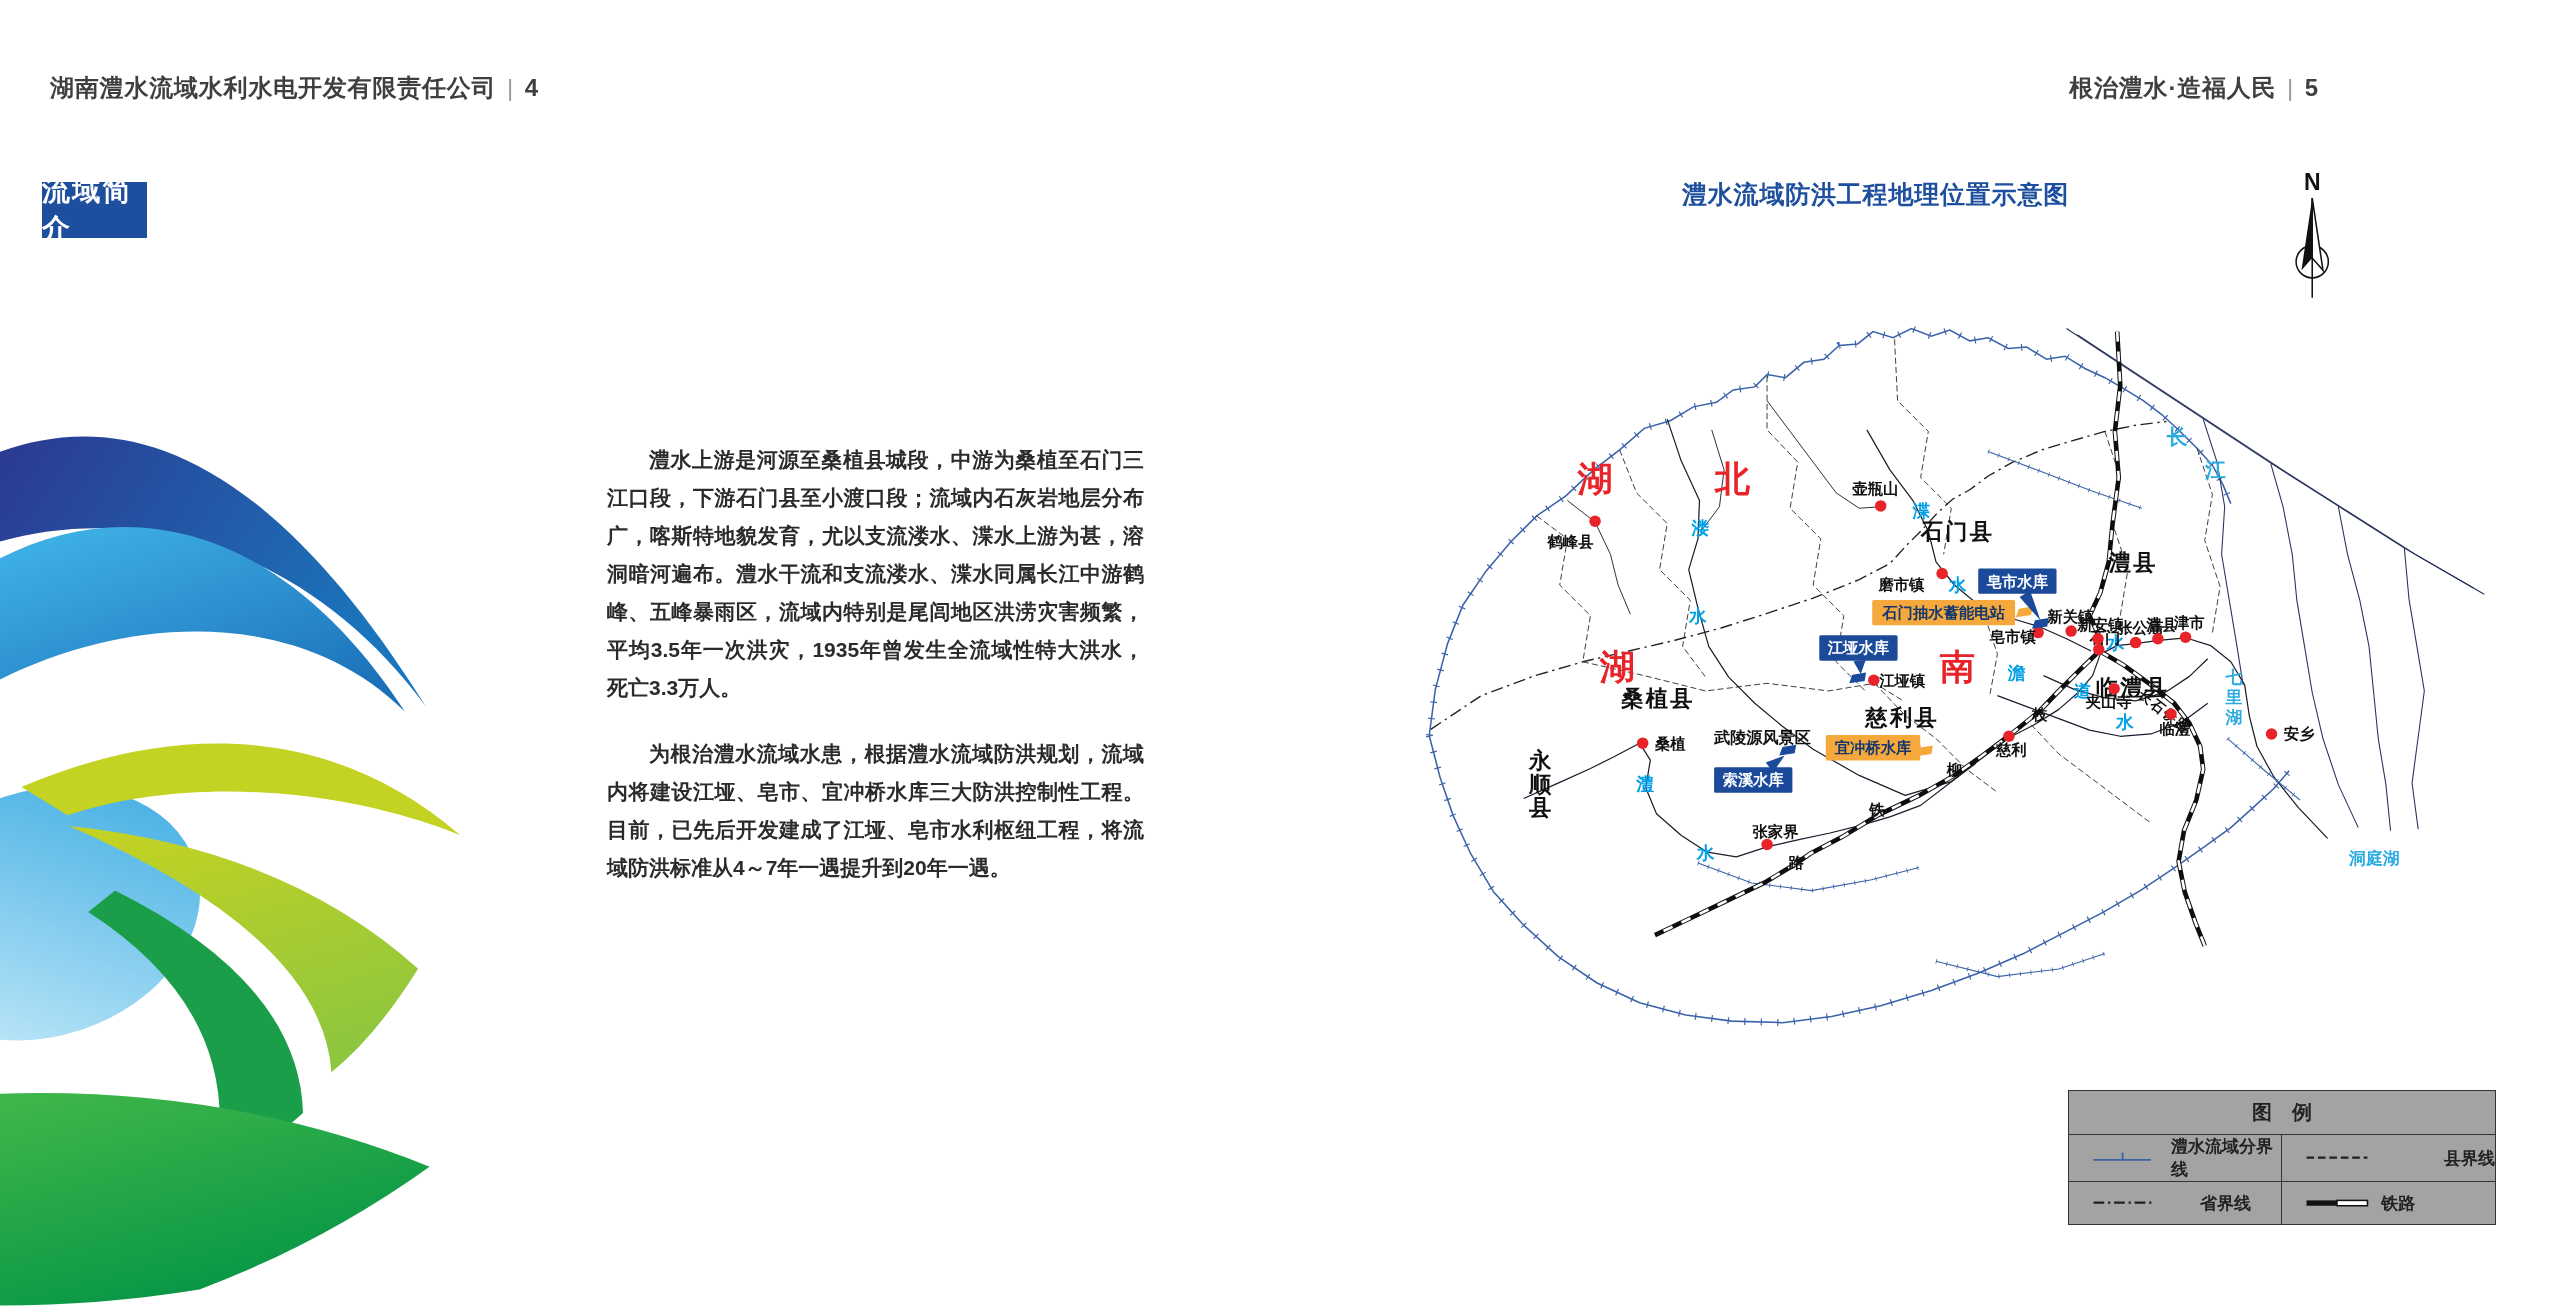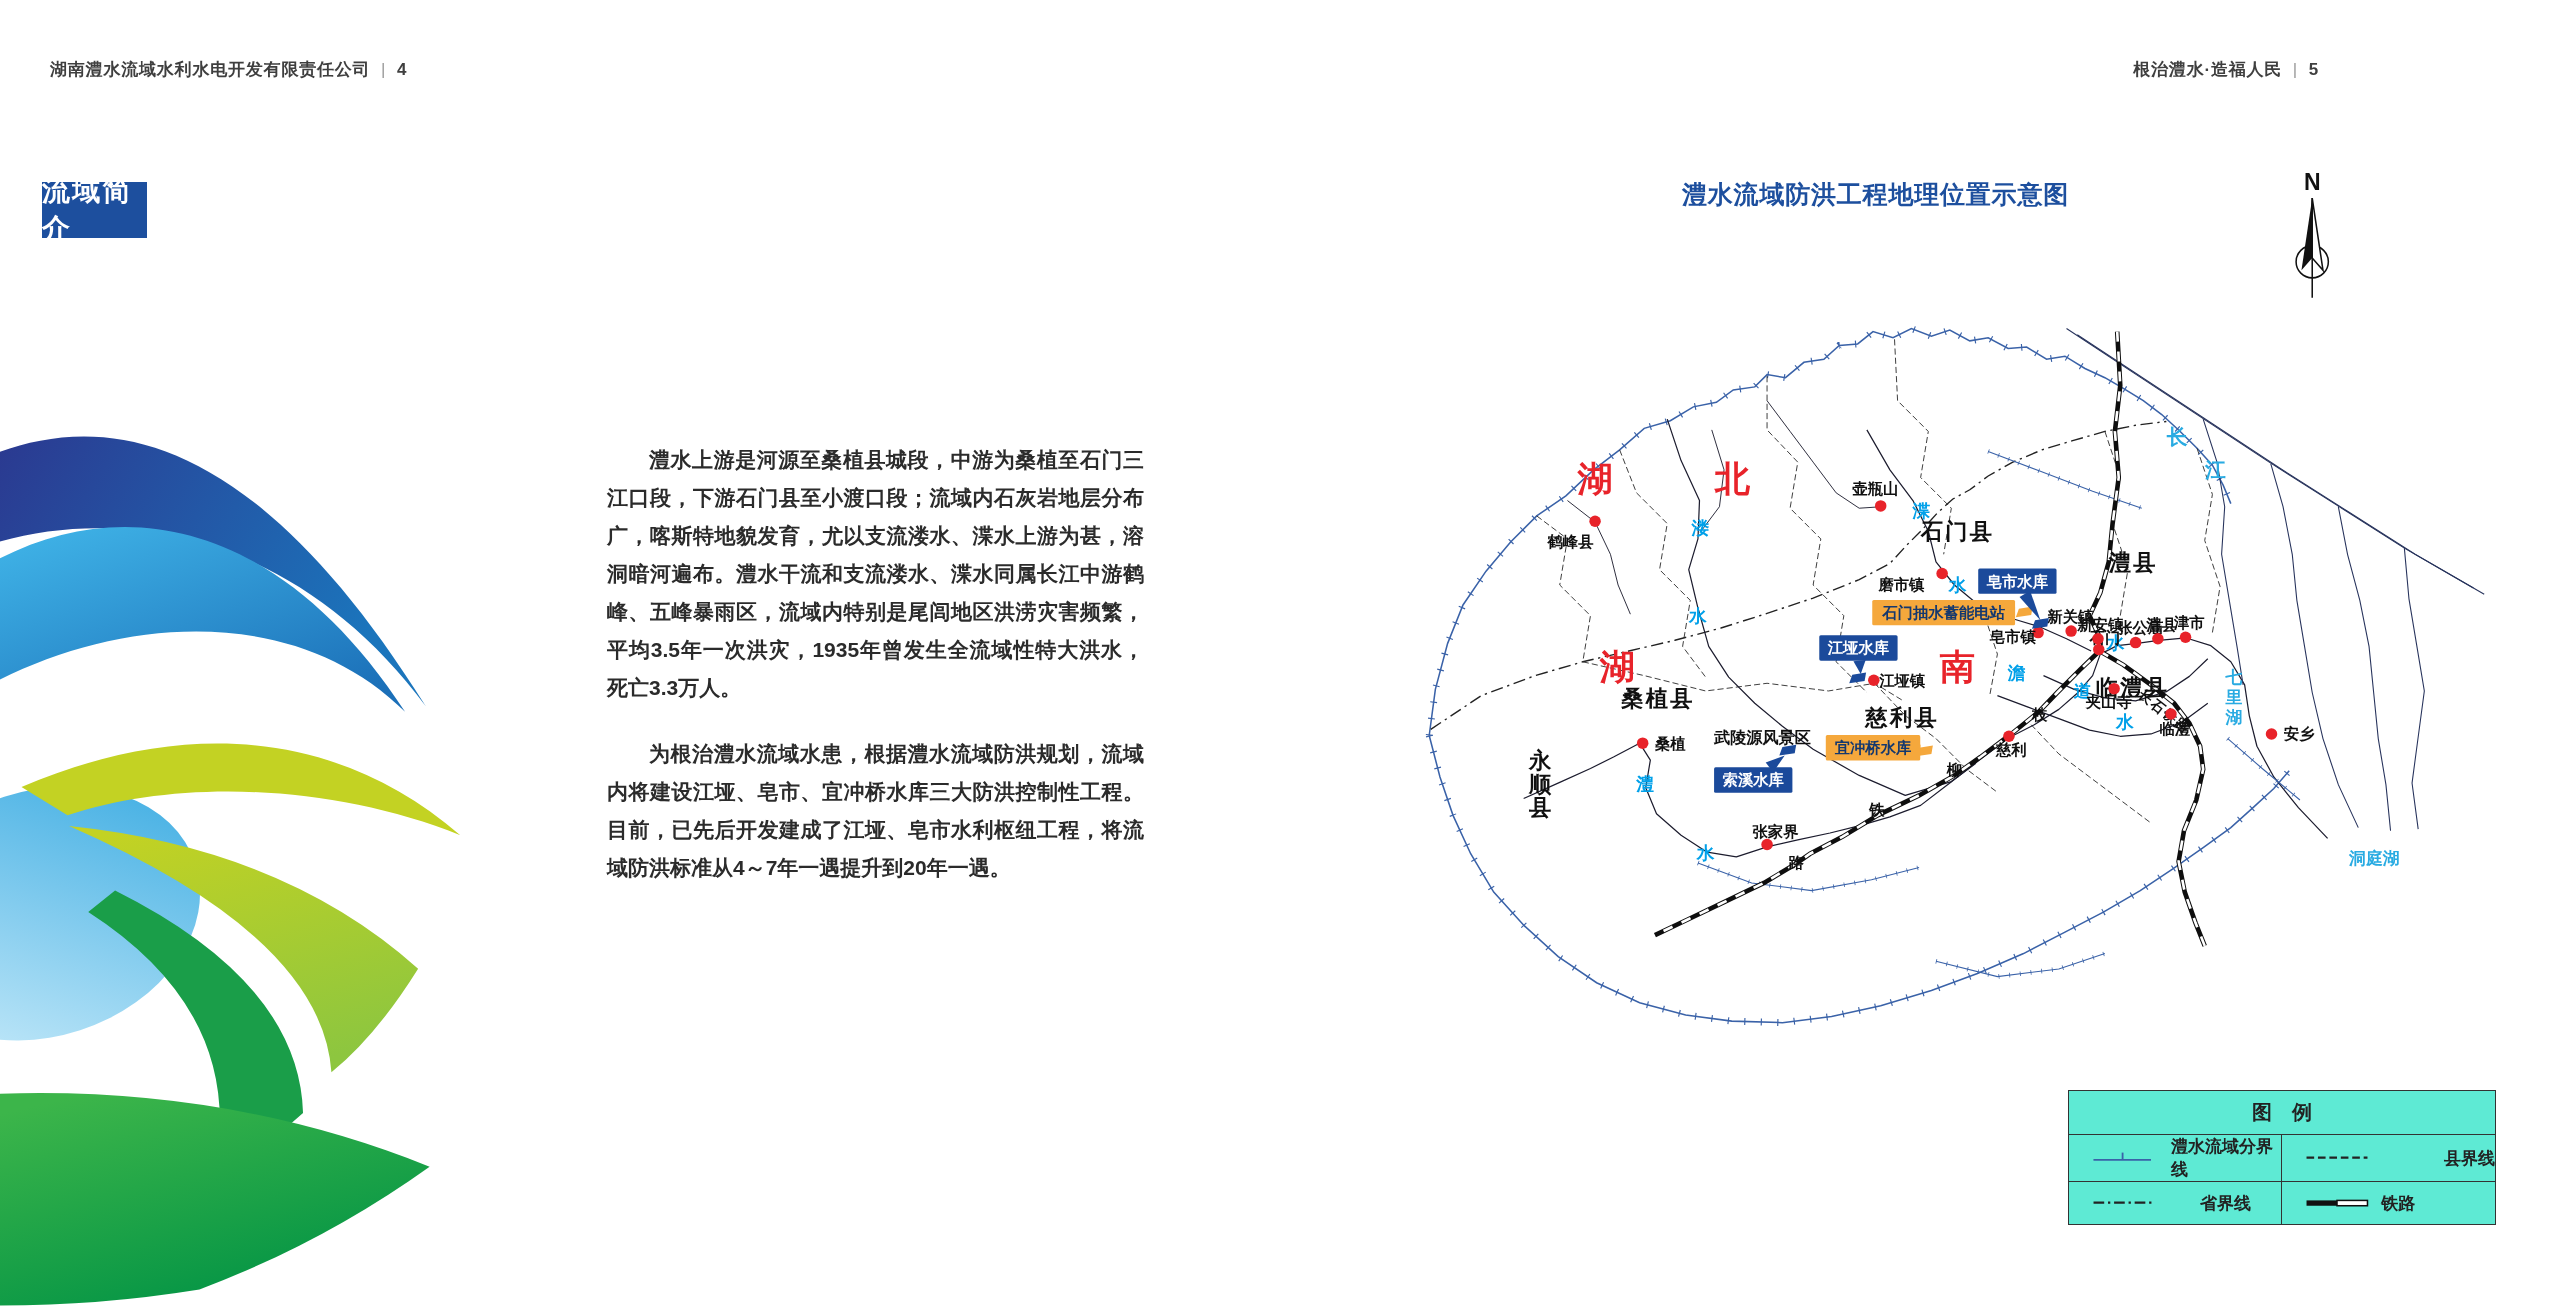--- a/index.html
+++ b/index.html
@@ -1,19 +1,19 @@
 <!DOCTYPE html>
 <html style="font-size:12.3px"><head>
 <meta charset="utf-8">
 <style>
   html,body{margin:0;padding:0;background:#e8e8e8;}
   #page{position:relative;width:2576px;height:1306px;background:#ffffff;overflow:hidden;
         font-family:"Liberation Sans","DejaVu Sans",sans-serif;}
   
-  .hdr{position:absolute;top:58px;font-size:17px;font-weight:bold;color:#3f3f3f;letter-spacing:0.8px;white-space:nowrap;}
+  .hdr{position:absolute;top:72px;font-size:24px;font-weight:bold;color:#3f3f3f;letter-spacing:0.8px;white-space:nowrap;}
   .hdr .sep{color:#9a9a9a;font-weight:normal;padding:0 10.7px;}
   #hdr-left{left:50px;}
   #hdr-right{right:257px;}
   
   #badge{position:absolute;left:42px;top:182px;width:105px;height:56px;background:#1d4f9e;
          color:#fff;font-size:28px;font-weight:bold;display:flex;align-items:center;justify-content:center;letter-spacing:2.3px;}
   
   #body-text{position:absolute;left:607px;top:441px;width:537px;color:#2b2b2b;
              font-size:21px;line-height:38px;font-weight:600;text-align:justify;}
   #body-text p{margin:0 0 28px 0;text-indent:2em;}
@@ -41,21 +41,21 @@
   .mt-lake{fill:#29abe2;font-size:22px;font-weight:bold;}
   .mt-railchar{fill:#101010;font-size:20px;font-weight:bold;}
   .mt-railname{fill:#101010;font-size:18px;font-weight:bold;letter-spacing:2px;}
   .city-dot{fill:#e8232a;}
   .city-label{fill:#101010;font-size:20px;font-weight:bold;}
   .rsv-text-blue{fill:#ffffff;font-size:20px;font-weight:bold;}
   .rsv-text-orange{fill:#14386e;font-size:20px;font-weight:bold;}
   .north-n{fill:#111;font-size:30px;font-weight:bold;}
   
   #legend{position:absolute;left:2068px;top:1090px;width:428px;height:135px;border:1.5px solid #333;
-          box-sizing:border-box;background:#5eead4;}
+          box-sizing:border-box;background:#a3a3a3;}
   #legend .lg-title{height:43px;border-bottom:1.2px solid #333;display:flex;align-items:center;justify-content:center;
           font-size:20px;font-weight:bold;color:#222;letter-spacing:20px;text-indent:20px;}
   #legend .lg-grid{display:grid;grid-template-columns:1fr 1fr;grid-template-rows:1fr 1fr;height:89px;}
   #legend .lg-cell{display:flex;align-items:center;justify-content:flex-start;padding-left:23px;gap:12.3px;
           font-size:17px;font-weight:bold;color:#222;}
   #legend .lg-cell.c1{border-right:1.2px solid #333;border-bottom:1.2px solid #333;gap:20px;}
   #legend .lg-cell.c2{border-bottom:1.2px solid #333;justify-content:space-between;}
   #legend .lg-cell.c3{border-right:1.2px solid #333;gap:44px;}
 </style>
 </head>

